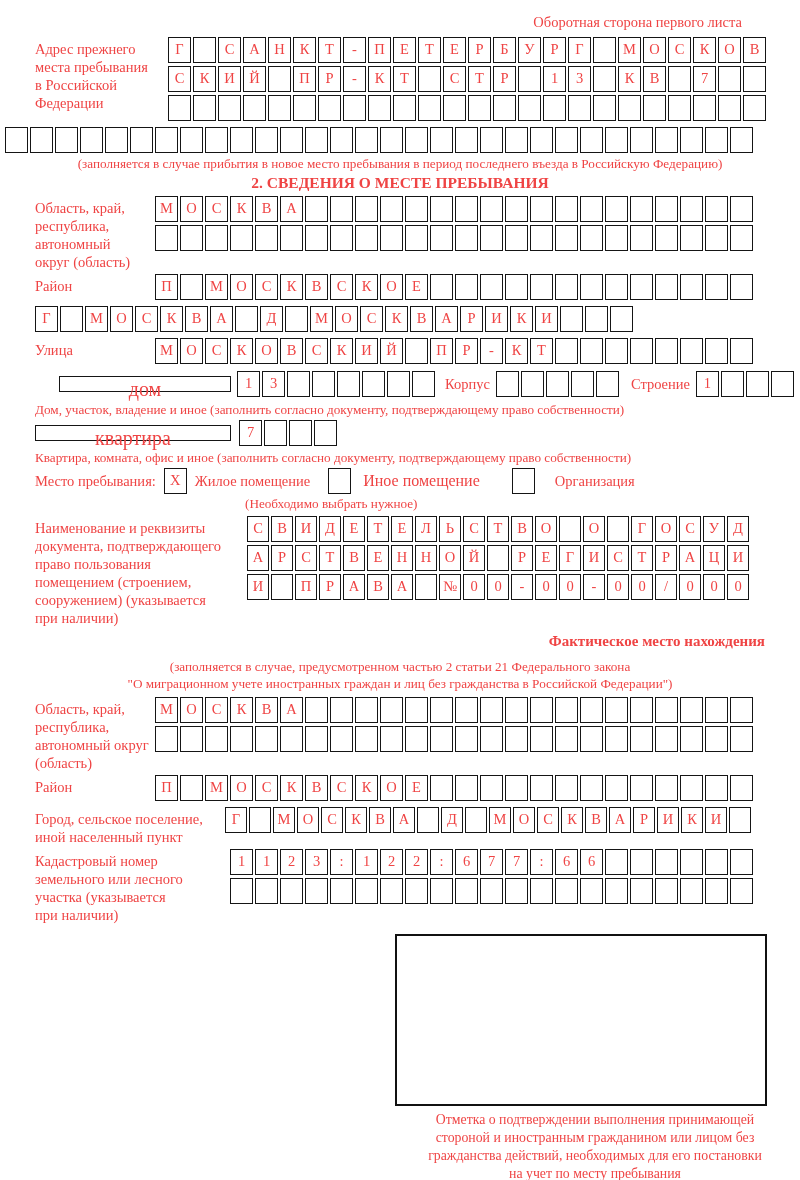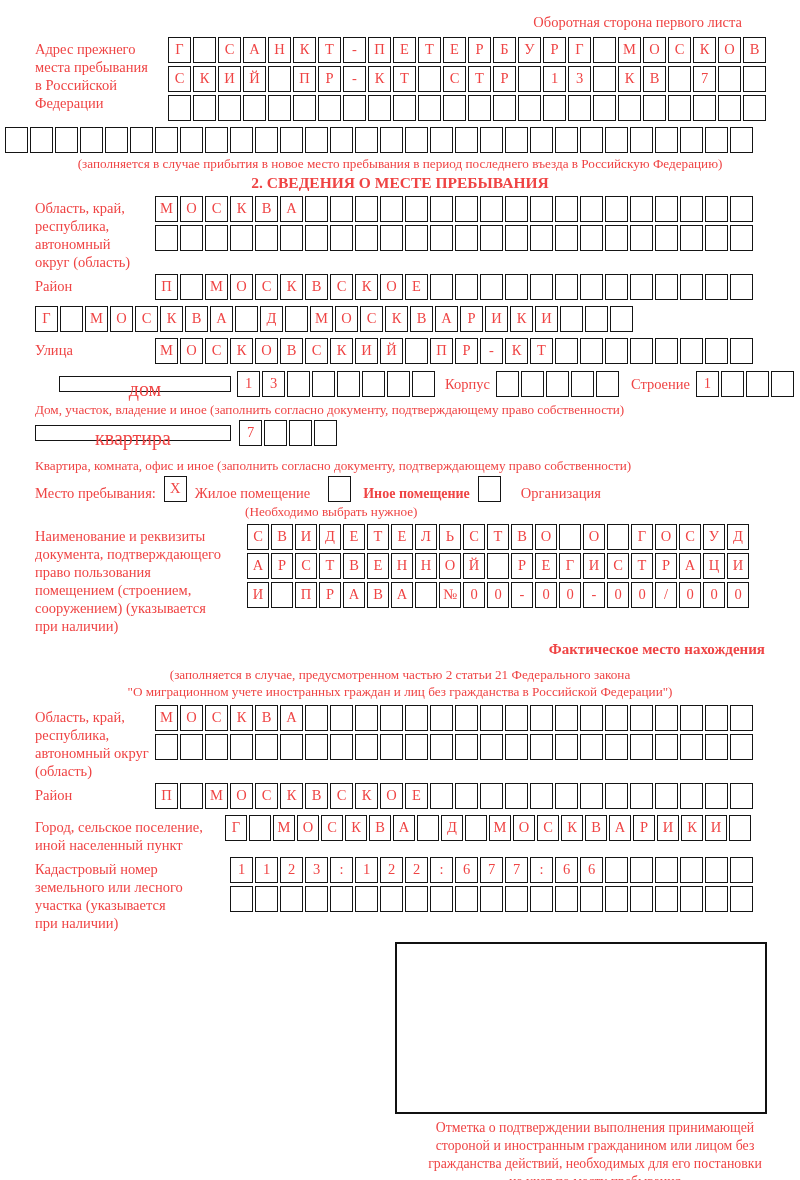--- a/index.html
+++ b/index.html
@@ -71,21 +71,21 @@
     text-align:center;
     font-size:20px;
     line-height:25px;
     flex-shrink:0;
   }
   .inline-lbl{
     font-size:14.5px;
     line-height:28px;
     flex-shrink:0;
   }
-  .mesto-row{display:flex;align-items:flex-end;margin-bottom:2px;}
+  .mesto-row{display:flex;align-items:center;margin-bottom:2px;}
   .mesto-note{font-size:13.2px;margin:0 0 4px 210px;}
   .fact-title{
     font-weight:bold;
     font-size:15px;
     text-align:right;
     margin:6px 35px 8px 0;
   }
   .fact-cap{
     font-size:13.2px;
     text-align:center;
@@ -413,42 +413,42 @@
     <div class="inline-lbl" style="padding:0 6px 0 10px;">Строение</div>
     <div class="boxrow" style="margin-bottom:0;">
         <span class="cell">1</span>
         <span class="cell"></span>
         <span class="cell"></span>
         <span class="cell"></span>
       </div>
   </div>
   <div class="caption-left">Дом, участок, владение и иное (заполнить согласно документу, подтверждающему право собственности)</div>
 
-  <div class="frow" style="align-items:center;margin-bottom:12px;">
+  <div class="frow" style="align-items:center;margin-bottom:4px;">
     <div class="bigbox" style="width:196px;">квартира</div>
     <div style="width:8px;flex-shrink:0;"></div>
     <div class="boxrow" style="margin-bottom:0;">
         <span class="cell">7</span>
         <span class="cell"></span>
         <span class="cell"></span>
         <span class="cell"></span>
       </div>
   </div>
   <div class="caption-left">Квартира, комната, офис и иное (заполнить согласно документу, подтверждающему право собственности)</div>
 
   <div class="mesto-row">
     <span style="font-size:14.5px;margin-right:8px;">Место пребывания:</span>
     <span class="boxrow" style="margin-bottom:0;">
         <span class="cell">X</span>
       </span>
     <span style="font-size:14.5px;margin:0 18px 0 6px;">Жилое помещение</span>
     <span class="boxrow" style="margin-bottom:0;">
         <span class="cell"></span>
       </span>
-    <span style="font-size:14px;margin:0 8px 0 10px;font-weight:bold;">Иное помещение</span>
+    <span style="font-size:16px;margin:0 32px 0 10px;">Иное помещение</span>
     <span class="boxrow" style="margin-bottom:0;">
         <span class="cell"></span>
       </span>
     <span style="font-size:14.5px;margin-left:18px;">Организация</span>
   </div>
   <div class="mesto-note">(Необходимо выбрать нужное)</div>
 
   <div class="frow">
     <div class="flabel w210">Наименование и реквизиты
 документа, подтверждающего

